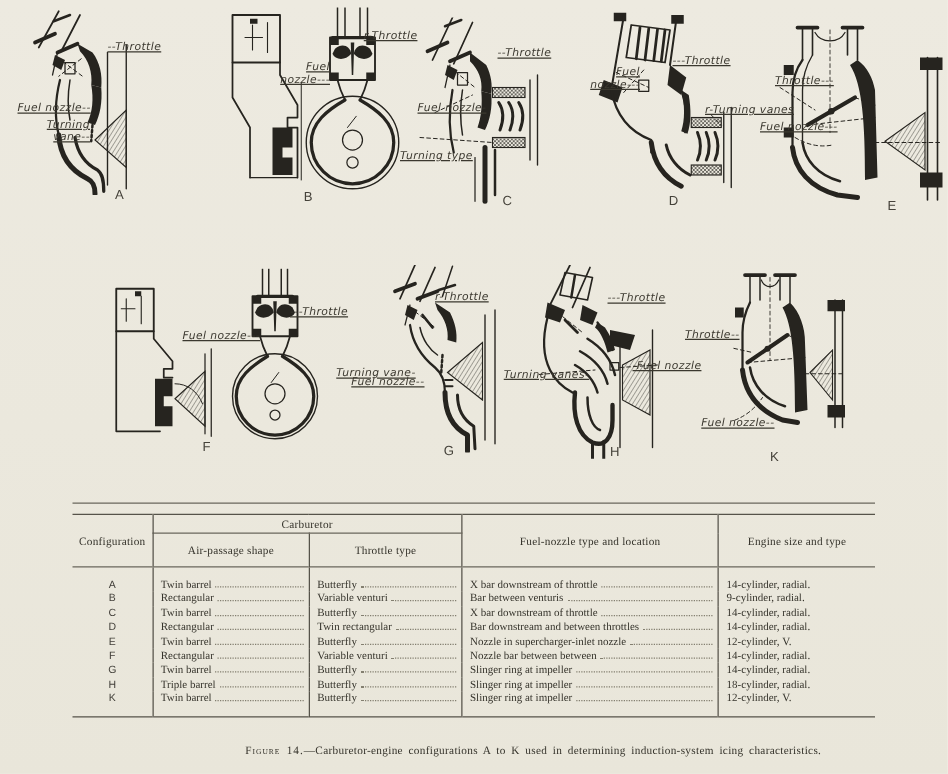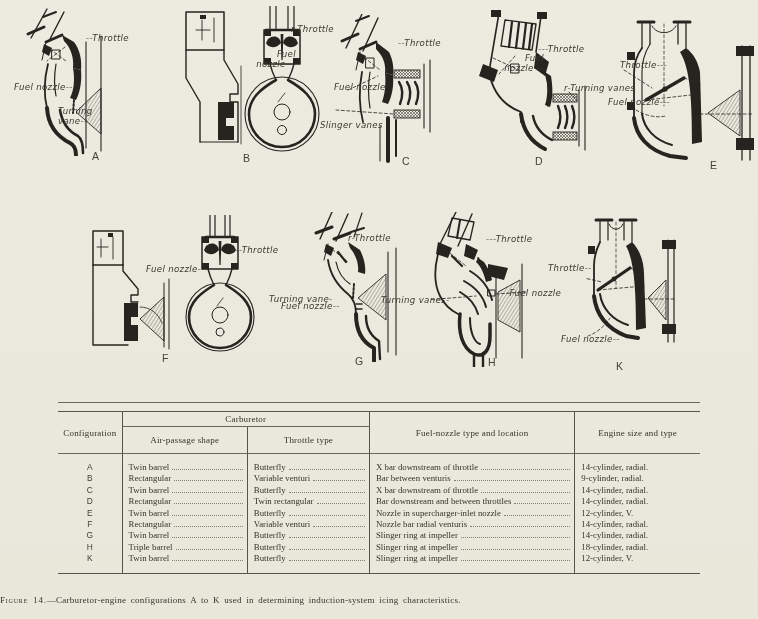--- a/index.html
+++ b/index.html
@@ -12,23 +12,23 @@
   }
   
   .diag{position:absolute;}
   .s{fill:none;stroke:#26241f;stroke-linecap:round;stroke-linejoin:round;}
   .f{fill:#26241f;stroke:none;}
   .h{fill:url(#hatch);stroke:#26241f;stroke-width:0.9;}
   .xh{fill:url(#xh);stroke:#26241f;stroke-width:0.9;}
   .d{stroke-dasharray:3,2.4;}
   .lbl{
     position:absolute; font:italic 8.6px "DejaVu Sans","Liberation Sans",sans-serif;
-    color:#3b382f; letter-spacing:0.35px; white-space:pre-line; line-height:1.12;
+    color:#3b382f; letter-spacing:0.35px; white-space:pre-line; line-height:1.12;text-decoration:underline;
   }
-  .lbl.r{text-align:right;margin-left:32px;}
+  .lbl.r{text-align:right;}
   .letter{
     position:absolute; font:10.5px "Liberation Sans","DejaVu Sans",sans-serif;
     color:#45423a; letter-spacing:1px;
   }
   
   .rule-top{position:absolute;left:58px;top:402px;width:642px;border-top:1px solid #6a675c;}
   table.figtable{
     position:absolute; left:58px; top:411px; width:642px;
     border-collapse:collapse; table-layout:fixed;
     border-top:1px solid #56534a; border-bottom:1px solid #56534a;
@@ -46,21 +46,21 @@
     overflow:hidden; white-space:nowrap;
   }
   .figtable tbody tr:first-child td{padding-top:8px;}
   .figtable tbody tr:last-child td{padding-bottom:8px;}
   td.cfg{text-align:center; padding:0; font-family:"Liberation Sans","DejaVu Sans",sans-serif; font-size:8.4px; color:#43403a;}
   .fx{display:flex; align-items:baseline;}
   .fx .t{white-space:nowrap;}
   .fx .ld{flex:1; border-bottom:1px dotted #837f70; margin:0 4px 2px 3px; height:0; min-width:6px;}
   
   .caption{
-    position:absolute; left:0; top:595px; width:657px; text-align:left;
+    position:absolute; left:0; top:595px; width:657px; text-align:right;
     font-size:9px; color:#36342c; letter-spacing:0.25px; word-spacing:2px;
   }
   .caption .sc{font-variant:small-caps; letter-spacing:0.8px;}
 </style>
 </head>
 <body>
 
 <div class="page">
 
   <svg class="diag" style="left:16px;top:8px" width="120" height="148" viewBox="0 0 120 148">
@@ -385,48 +385,48 @@
     </g>
     <g>
       <path class="s" stroke-width="1.2" d="M82,22 L82,124 M88,22 L88,124"></path>
       <rect class="f" x="76" y="22" width="14" height="9"></rect>
       <rect class="f" x="76" y="106" width="14" height="10"></rect>
     </g>
   </svg>
 
   <div class="lbl" style="left:86px;top:34px">--Throttle</div>
   <div class="lbl" style="left:14px;top:83px">Fuel nozzle--</div>
-  <div class="lbl r" style="left:26px;top:107px;width:46px;text-align:left">Turning
+  <div class="lbl r" style="left:26px;top:96px;width:46px;text-align:right">Turning
 vane--</div>
 
   <div class="lbl r" style="left:224px;top:50px;width:40px">Fuel
 nozzle---</div>
   <div class="lbl" style="left:291px;top:25px">r-Throttle</div>
 
   <div class="lbl" style="left:398px;top:39px">--Throttle</div>
   <div class="lbl" style="left:334px;top:83px">Fuel nozzle-</div>
-  <div class="lbl" style="left:320px;top:121px">Slinger vanes</div>
+  <div class="lbl" style="left:320px;top:121px">Turning type</div>
 
   <div class="lbl r" style="left:468px;top:54px;width:44px">Fuel
 nozzle---</div>
   <div class="lbl" style="left:538px;top:45px">---Throttle</div>
   <div class="lbl" style="left:564px;top:84px">r-Turning vanes</div>
 
   <div class="lbl" style="left:620px;top:61px">Throttle---</div>
   <div class="lbl" style="left:608px;top:98px">Fuel nozzle---</div>
 
   <div class="lbl" style="left:146px;top:265px">Fuel nozzle---</div>
   <div class="lbl" style="left:232px;top:246px">---Throttle</div>
 
   <div class="lbl" style="left:348px;top:234px">r-Throttle</div>
   <div class="lbl" style="left:269px;top:295px">Turning vane-</div>
   <div class="lbl" style="left:281px;top:302px">Fuel nozzle--</div>
 
   <div class="lbl" style="left:486px;top:235px">---Throttle</div>
-  <div class="lbl" style="left:381px;top:296px">Turning vanes-</div>
+  <div class="lbl" style="left:403px;top:296px">Turning vanes-</div>
   <div class="lbl" style="left:506px;top:289px">-Fuel nozzle</div>
 
   <div class="lbl" style="left:548px;top:264px">Throttle--</div>
   <div class="lbl" style="left:561px;top:335px">Fuel nozzle--</div>
 
   <div class="letter" style="left:92px;top:150px">A</div>
   <div class="letter" style="left:243px;top:152px">B</div>
   <div class="letter" style="left:402px;top:155px">C</div>
   <div class="letter" style="left:535px;top:155px">D</div>
   <div class="letter" style="left:710px;top:159px">E</div>
@@ -577,21 +577,21 @@
             </div>
           </td>
         <td class="br">
             <div class="fx">
               <span class="t">Variable venturi</span>
               <i class="ld"></i>
             </div>
           </td>
         <td class="br">
             <div class="fx">
-              <span class="t">Nozzle bar radial venturis</span>
+              <span class="t">Nozzle bar between between</span>
               <i class="ld"></i>
             </div>
           </td>
         <td>14-cylinder, radial.</td>
       </tr>
       <tr>
         <td class="cfg br">G</td>
         <td class="br">
             <div class="fx">
               <span class="t">Twin barrel</span>

